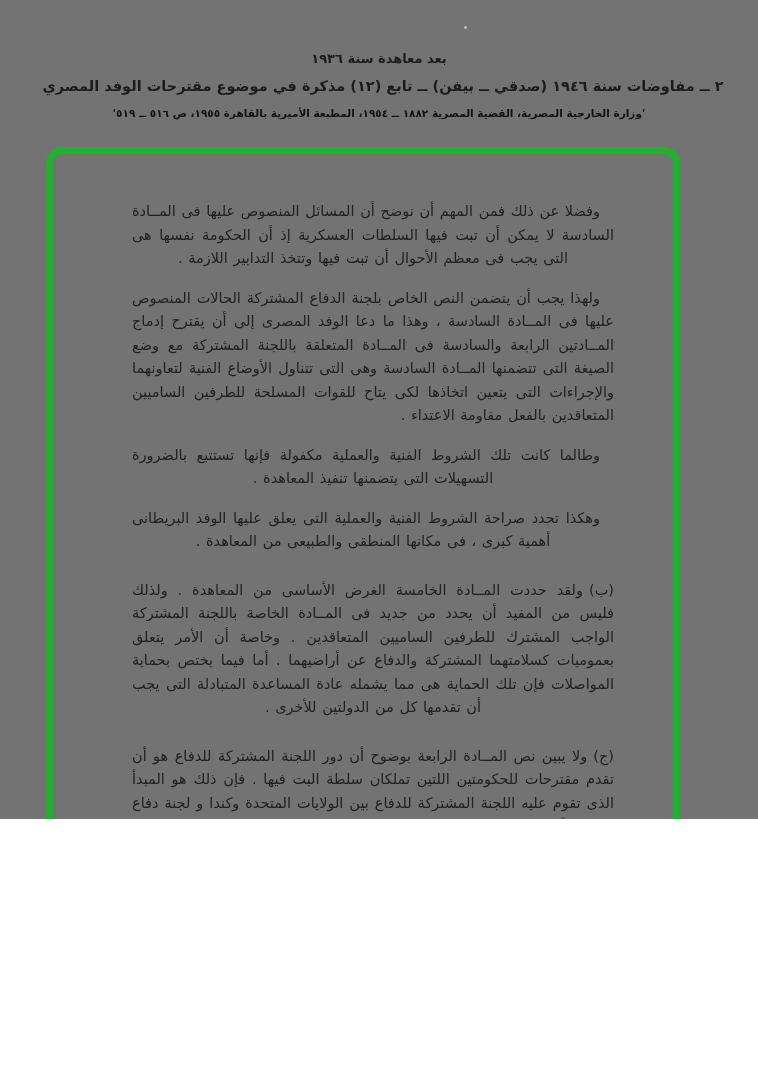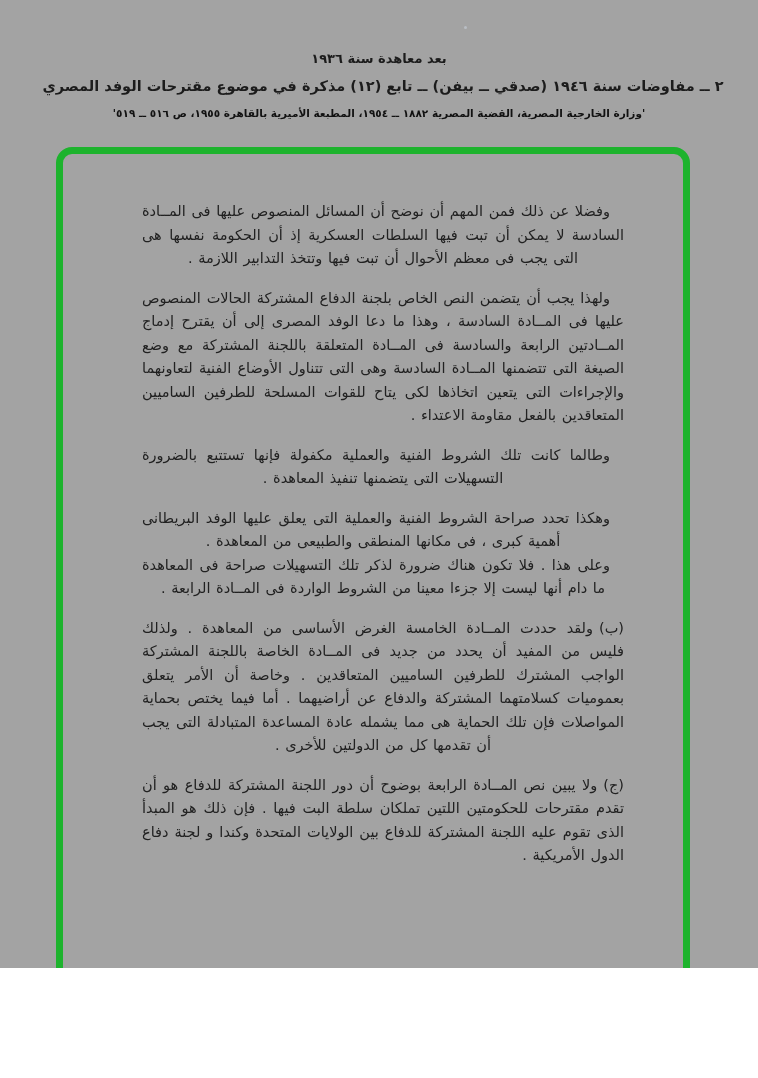--- a/index.html
+++ b/index.html
@@ -1,20 +1,20 @@
 <!DOCTYPE html>
 <html lang="ar" dir="rtl"><head>
 <meta charset="utf-8">
 <style>
   html, body { margin: 0; padding: 0; background: #ffffff; }
   .page {
     position: relative;
     width: 758px;
-    height: 968px;
-    background: #a3a3a3;
+    height: 819px;
+    background: #737373;
     font-family: "DejaVu Sans", sans-serif;
     color: #1c1c1c;
     direction: rtl;
     overflow: hidden;
   }
   
   .header {
     position: absolute;
     top: 50px;
     left: 0; right: 0;
@@ -48,21 +48,21 @@
     left: 464px;
     width: 3px;
     height: 3px;
     border-radius: 50%;
     background: #b9bec4;
   }
   
   .green-box {
     position: absolute;
     top: 147px;
-    left: 56px;
+    left: 46px;
     width: 634px;
     height: 860px;
     box-sizing: border-box;
     border: 7px solid #1db32d;
     border-radius: 16px;
     background: transparent;
   }
   
   .doc-body {
     position: absolute;
@@ -76,21 +76,21 @@
   }
   .para {
     margin: 0 0 16px 0;
     text-align: justify;
     text-align-last: right;
     text-indent: 14px;
     word-spacing: 1px;
   }
   .para.center-last { text-align-last: center; }
   .para.tight { margin-bottom: 0; }
-  .para.marked { text-indent: 0; }
+  .para.marked { text-indent: 0; margin-top: 25px; }
   .marker { margin-left: 6px; }
   
   .footer {
     position: absolute;
     top: 1026px;
     left: 0; right: 20px;
     text-align: center;
     font-size: 13px;
     color: #111;
   }
@@ -112,21 +112,20 @@
     <div class="doc-body">
 
       <p class="para center-last">وفضلا عن ذلك فمن المهم أن نوضح أن المسائل المنصوص عليها فى المــادة السادسة لا يمكن أن تبت فيها السلطات العسكرية إذ أن الحكومة نفسها هى التى يجب فى معظم الأحوال أن تبت فيها وتتخذ التدابير اللازمة .</p>
 
       <p class="para">ولهذا يجب أن يتضمن النص الخاص بلجنة الدفاع المشتركة الحالات المنصوص عليها فى المــادة السادسة ، وهذا ما دعا الوفد المصرى إلى أن يقترح إدماج المــادتين الرابعة والسادسة فى المــادة المتعلقة باللجنة المشتركة مع وضع الصيغة التى تتضمنها المــادة السادسة وهى التى تتناول الأوضاع الفنية لتعاونهما والإجراءات التى يتعين اتخاذها لكى يتاح للقوات المسلحة للطرفين الساميين المتعاقدين بالفعل مقاومة الاعتداء .</p>
 
       <p class="para center-last">وطالما كانت تلك الشروط الفنية والعملية مكفولة فإنها تستتبع بالضرورة التسهيلات التى يتضمنها تنفيذ المعاهدة .</p>
 
       <p class="para center-last tight">وهكذا تحدد صراحة الشروط الفنية والعملية التى يعلق عليها الوفد البريطانى أهمية كبرى ، فى مكانها المنطقى والطبيعى من المعاهدة .</p>
 
-      <p class="para center-last">وعلى هذا . فلا تكون هناك ضرورة لذكر تلك التسهيلات صراحة فى المعاهدة ما دام أنها ليست إلا جزءا معينا من الشروط الواردة فى المــادة الرابعة .</p>
 
       <p class="para marked center-last"><span class="marker">(ب)</span><span>ولقد حددت المــادة الخامسة الغرض الأساسى من المعاهدة . ولذلك فليس من المفيد أن يحدد من جديد فى المــادة الخاصة باللجنة المشتركة الواجب المشترك للطرفين الساميين المتعاقدين . وخاصة أن الأمر يتعلق بعموميات كسلامتهما المشتركة والدفاع عن أراضيهما . أما فيما يختص بحماية المواصلات فإن تلك الحماية هى مما يشمله عادة المساعدة المتبادلة التى يجب أن تقدمها كل من الدولتين للأخرى .</span></p>
 
       <p class="para marked"><span class="marker">(ج)</span><span>ولا يبين نص المــادة الرابعة بوضوح أن دور اللجنة المشتركة للدفاع هو أن تقدم مقترحات للحكومتين اللتين تملكان سلطة البت فيها . فإن ذلك هو المبدأ الذى تقوم عليه اللجنة المشتركة للدفاع بين الولايات المتحدة وكندا و لجنة دفاع الدول الأمريكية .</span></p>
 
     </div>
   </div>
 
   <div class="footer">٣</div>
 

